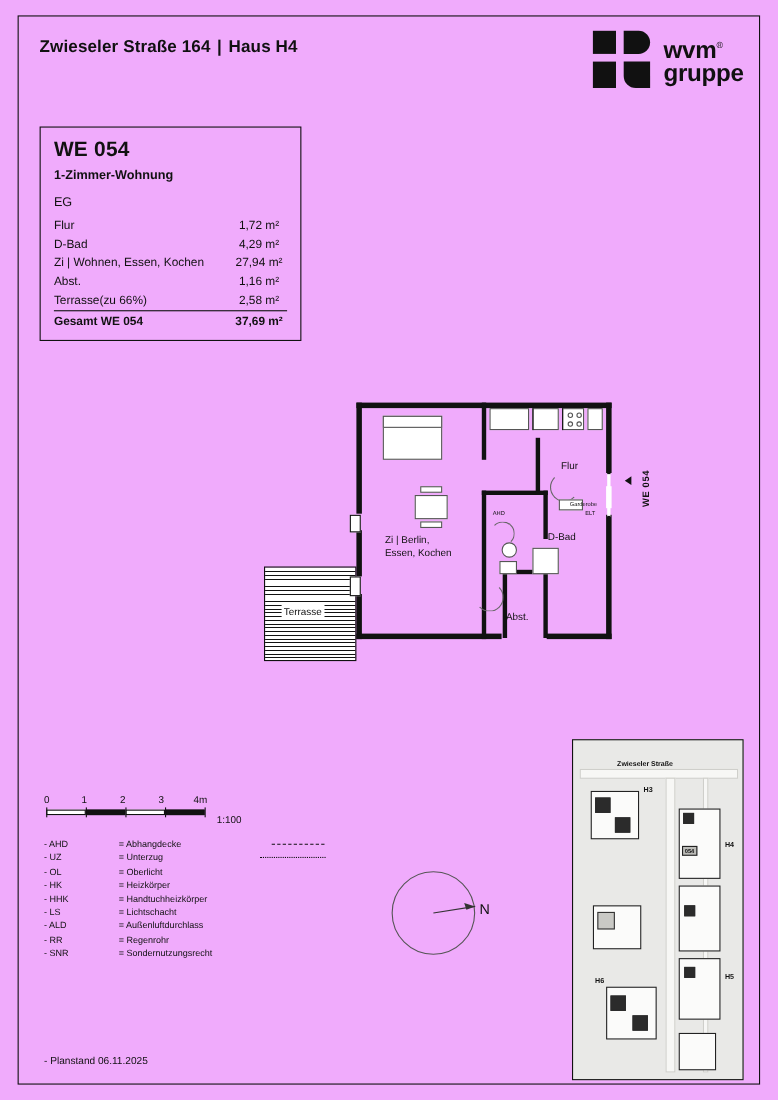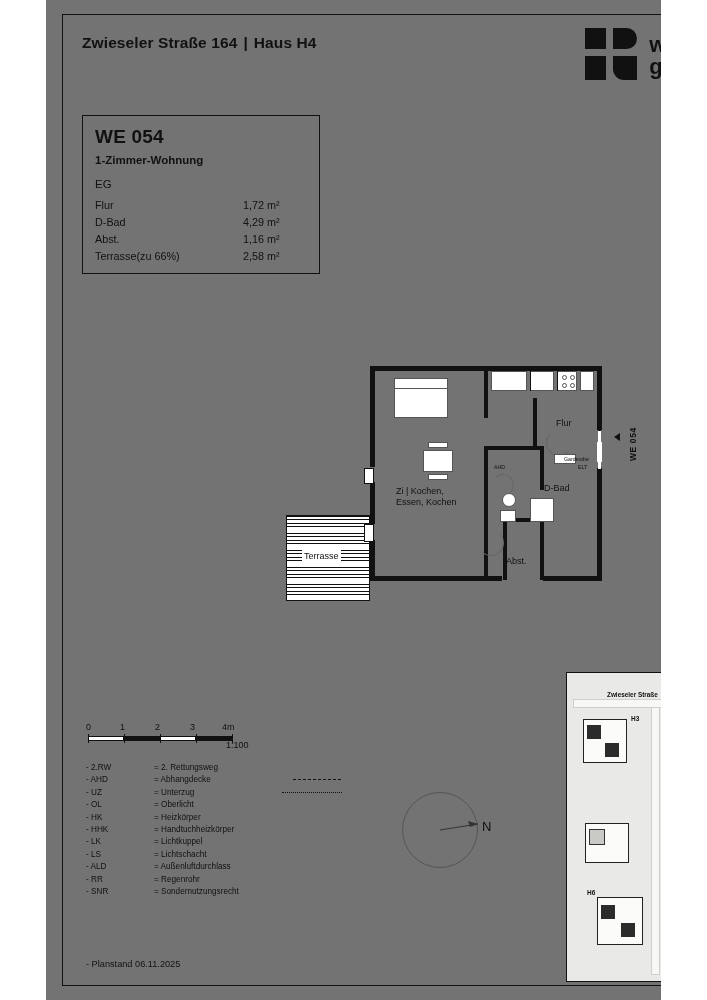--- a/index.html
+++ b/index.html
@@ -6,24 +6,24 @@
     margin: 0;
     padding: 0;
     background: #ffffff;
   }
   body {
     font-family: "Liberation Sans", sans-serif;
     color: #111111;
   }
   .page {
     position: relative;
-    width: 615px;
+    width: 707px;
     height: 1000px;
     margin: 0 auto;
-    background: #737373;
+    background: #f0abfc;
     overflow: hidden;
   }
   .page-border {
     position: absolute;
     left: 16px;
     top: 14px;
     width: 675px;
     height: 972px;
     border: 1.5px solid #111;
     box-sizing: border-box;
@@ -118,21 +118,21 @@
   .rowtable {
     width: 100%;
     border-collapse: collapse;
     font-size: 10.8px;
   }
   .rowtable td {
     padding: 2.6px 0;
     vertical-align: top;
   }
   .rowtable td.val {
-    text-align: left;
+    text-align: center;
     white-space: nowrap;
   }
   .rowtable tr.total td {
     border-top: 1.1px solid #111;
     font-weight: bold;
     padding-top: 3.5px;
   }
 
   
   .plan {
@@ -219,21 +219,21 @@
   .scale-bar .seg.light { background: #fff; }
   .scale-bar .tick {
     position: absolute;
     width: 1px;
     height: 9px;
     background: #111;
     top: -2px;
   }
   .scale-ratio {
     position: absolute;
-    left: 140px;
+    left: 157px;
     top: 18px;
     font-size: 9px;
   }
 
   
   .legend {
     position: absolute;
     left: 40px;
     top: 762px;
     width: 300px;
@@ -391,26 +391,34 @@
       <tbody>
         <tr>
           <td>Flur</td>
           <td class="val">1,72 m²</td>
         </tr>
         <tr>
           <td>D-Bad</td>
           <td class="val">4,29 m²</td>
         </tr>
         <tr>
+          <td>Zi | Wohnen, Essen, Kochen</td>
+          <td class="val">27,94 m²</td>
+        </tr>
+        <tr>
           <td>Abst.</td>
           <td class="val">1,16 m²</td>
         </tr>
         <tr>
           <td>Terrasse(zu 66%)</td>
           <td class="val">2,58 m²</td>
+        </tr>
+        <tr class="total">
+          <td>Gesamt WE 054</td>
+          <td class="val">37,69 m²</td>
         </tr>
       </tbody>
     </table>
   </div>
 
   <div class="plan">
 
     <div class="wall" style="left:92px; top:8px; width:232px; height:5px;"></div>
     <div class="wall" style="left:92px; top:8px; width:5px; height:101px;"></div>
     <div class="wall" style="left:92px; top:124px; width:5px; height:42px;"></div>
@@ -446,21 +454,21 @@
     <div class="furn round" style="left:284px; top:25px; width:5px; height:5px;"></div>
     <div class="furn round" style="left:292px; top:25px; width:5px; height:5px;"></div>
 
     <div class="furn" style="left:116px; top:20px; width:54px; height:40px;"></div>
     <div class="furn" style="left:116px; top:20px; width:54px; height:11px;"></div>
 
     <div class="furn" style="left:145px; top:92px; width:30px; height:22px;"></div>
     <div class="furn" style="left:150px; top:84px; width:20px; height:6px;"></div>
     <div class="furn" style="left:150px; top:116px; width:20px; height:6px;"></div>
 
-    <div class="label" style="left:118px; top:128px;">Zi | Kochen,</div>
+    <div class="label" style="left:118px; top:128px;">Zi | Berlin,</div>
     <div class="label" style="left:118px; top:139px;">Essen, Kochen</div>
 
     <div class="label" style="left:278px; top:60px;">Flur</div>
     <div class="door-arc" style="left:268px; top:72px; width:26px; height:26px; border-color:#666; border-top-color:transparent; border-right-color:transparent;"></div>
 
     <div class="label" style="left:266px; top:125px;">D-Bad</div>
     <div class="furn" style="left:276px; top:96px; width:22px; height:10px;"></div>
     <div class="furn round" style="left:224px; top:135px; width:14px; height:14px;"></div>
     <div class="furn" style="left:222px; top:152px; width:16px; height:12px;"></div>
     <div class="furn" style="left:252px; top:140px; width:24px; height:24px;"></div>
@@ -494,27 +502,25 @@
       <div class="tick" style="left:2px;"></div>
       <div class="tick" style="left:38px;"></div>
       <div class="tick" style="left:74px;"></div>
       <div class="tick" style="left:110px;"></div>
       <div class="tick" style="left:146px;"></div>
     </div>
     <div class="scale-ratio">1:100</div>
   </div>
 
   <div class="legend">
-    <div class="lrow"><span class="abbr">- 2.RW</span><span class="eq">= 2. Rettungsweg</span></div>
     <div class="lrow"><span class="abbr">- AHD</span><span class="eq">= Abhangdecke</span><span class="dashline"></span></div>
     <div class="lrow"><span class="abbr">- UZ</span><span class="eq">= Unterzug</span><span class="dotline"></span></div>
     <div class="lrow"><span class="abbr">- OL</span><span class="eq">= Oberlicht</span></div>
     <div class="lrow"><span class="abbr">- HK</span><span class="eq">= Heizkörper</span></div>
     <div class="lrow"><span class="abbr">- HHK</span><span class="eq">= Handtuchheizkörper</span></div>
-    <div class="lrow"><span class="abbr">- LK</span><span class="eq">= Lichtkuppel</span></div>
     <div class="lrow"><span class="abbr">- LS</span><span class="eq">= Lichtschacht</span></div>
     <div class="lrow"><span class="abbr">- ALD</span><span class="eq">= Außenluftdurchlass</span></div>
     <div class="lrow"><span class="abbr">- RR</span><span class="eq">= Regenrohr</span></div>
     <div class="lrow"><span class="abbr">- SNR</span><span class="eq">= Sondernutzungsrecht</span></div>
   </div>
 
   <div class="planstand">- Planstand 06.11.2025</div>
 
   <div class="compass">
     <div class="circ"></div>

